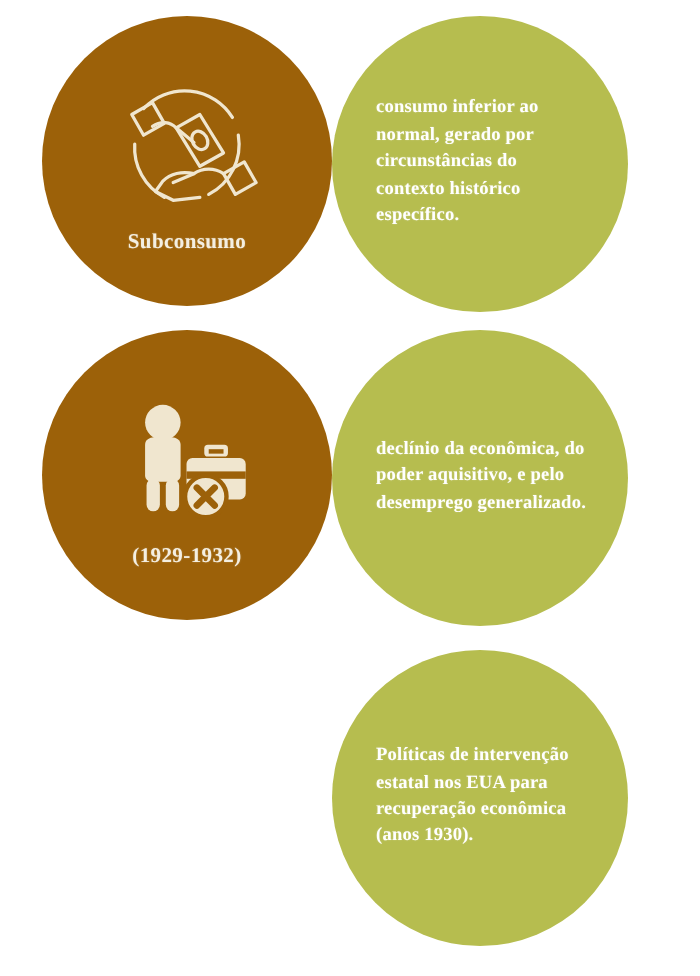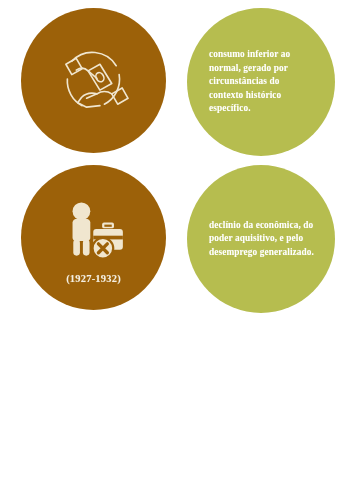--- a/index.html
+++ b/index.html
@@ -40,21 +40,21 @@
   }
   .circle-icon {
     left: 21px;
     top: 0;
     width: 145px;
     height: 145px;
     background: #9c6109;
     padding-top: 6px;
   }
   .circle-text {
-    left: 187px;
+    left: 166px;
     top: 0;
     width: 148px;
     height: 148px;
     background: #b6bd4f;
     padding: 0 20px 0 22px;
   }
 
   .icon-wrap {
     width: 74px;
     height: 74px;
@@ -107,20 +107,23 @@
           <path d="M14 46 A38 38 0 0 0 34 82"></path>
           <path d="M12 26 L26 18 L34 32 L20 40 Z"></path>
           <path d="M26 34 C32 30 38 31 42 35 L54 45"></path>
           <path d="M42 35 L58 26 L74 52 L58 61 Z"></path>
           <ellipse cx="58" cy="43.5" rx="5" ry="6.5" transform="rotate(-30 58 43.5)"></ellipse>
           <path d="M88 58 L74 66 L82 80 L96 72 Z"></path>
           <path d="M74 66 C68 62 60 62 54 66 L40 72"></path>
           <path d="M54 66 C46 64 38 66 33 71 L28 78 L40 84 L58 82"></path>
         </svg>
       </span>
+      <div class="circle-label">
+        <span>Subconsumo</span>
+      </div>
     </div>
     <div class="circle circle-text">
       <div class="body-text">consumo inferior ao normal, gerado por circunstâncias do contexto histórico específico.</div>
     </div>
   </div>
 
   <div class="row row-2">
     <div class="circle circle-icon">
       <span class="icon-wrap">
         <svg viewBox="0 0 100 100" fill="#f0e6cf">
@@ -130,24 +133,27 @@
           <rect x="35" y="60" width="9" height="22" rx="4.5"></rect>
           <rect x="49" y="46" width="40" height="28" rx="4"></rect>
           <rect x="61" y="37" width="16" height="8" rx="2.5"></rect>
           <rect x="64" y="40" width="10" height="3" fill="#9c6109"></rect>
           <rect x="49" y="55" width="40" height="5" fill="#9c6109"></rect>
           <circle cx="62" cy="72" r="14" fill="#f0e6cf" stroke="#9c6109" stroke-width="3"></circle>
           <path d="M56 66 L68 78 M68 66 L56 78" stroke="#9c6109" stroke-width="4.5" stroke-linecap="round" fill="none"></path>
         </svg>
       </span>
       <div class="circle-label">
-        <span class="sub">(1927-1932)</span>
+        <span class="sub">(1929-1932)</span>
       </div>
     </div>
     <div class="circle circle-text">
       <div class="body-text">declínio da econômica, do poder aquisitivo, e pelo desemprego generalizado.</div>
     </div>
   </div>
 
   <div class="row row-3">
+    <div class="circle circle-text">
+      <div class="body-text">Políticas de intervenção estatal nos EUA para recuperação econômica (anos 1930).</div>
+    </div>
   </div>
 
 </div>
 
 </body></html>

